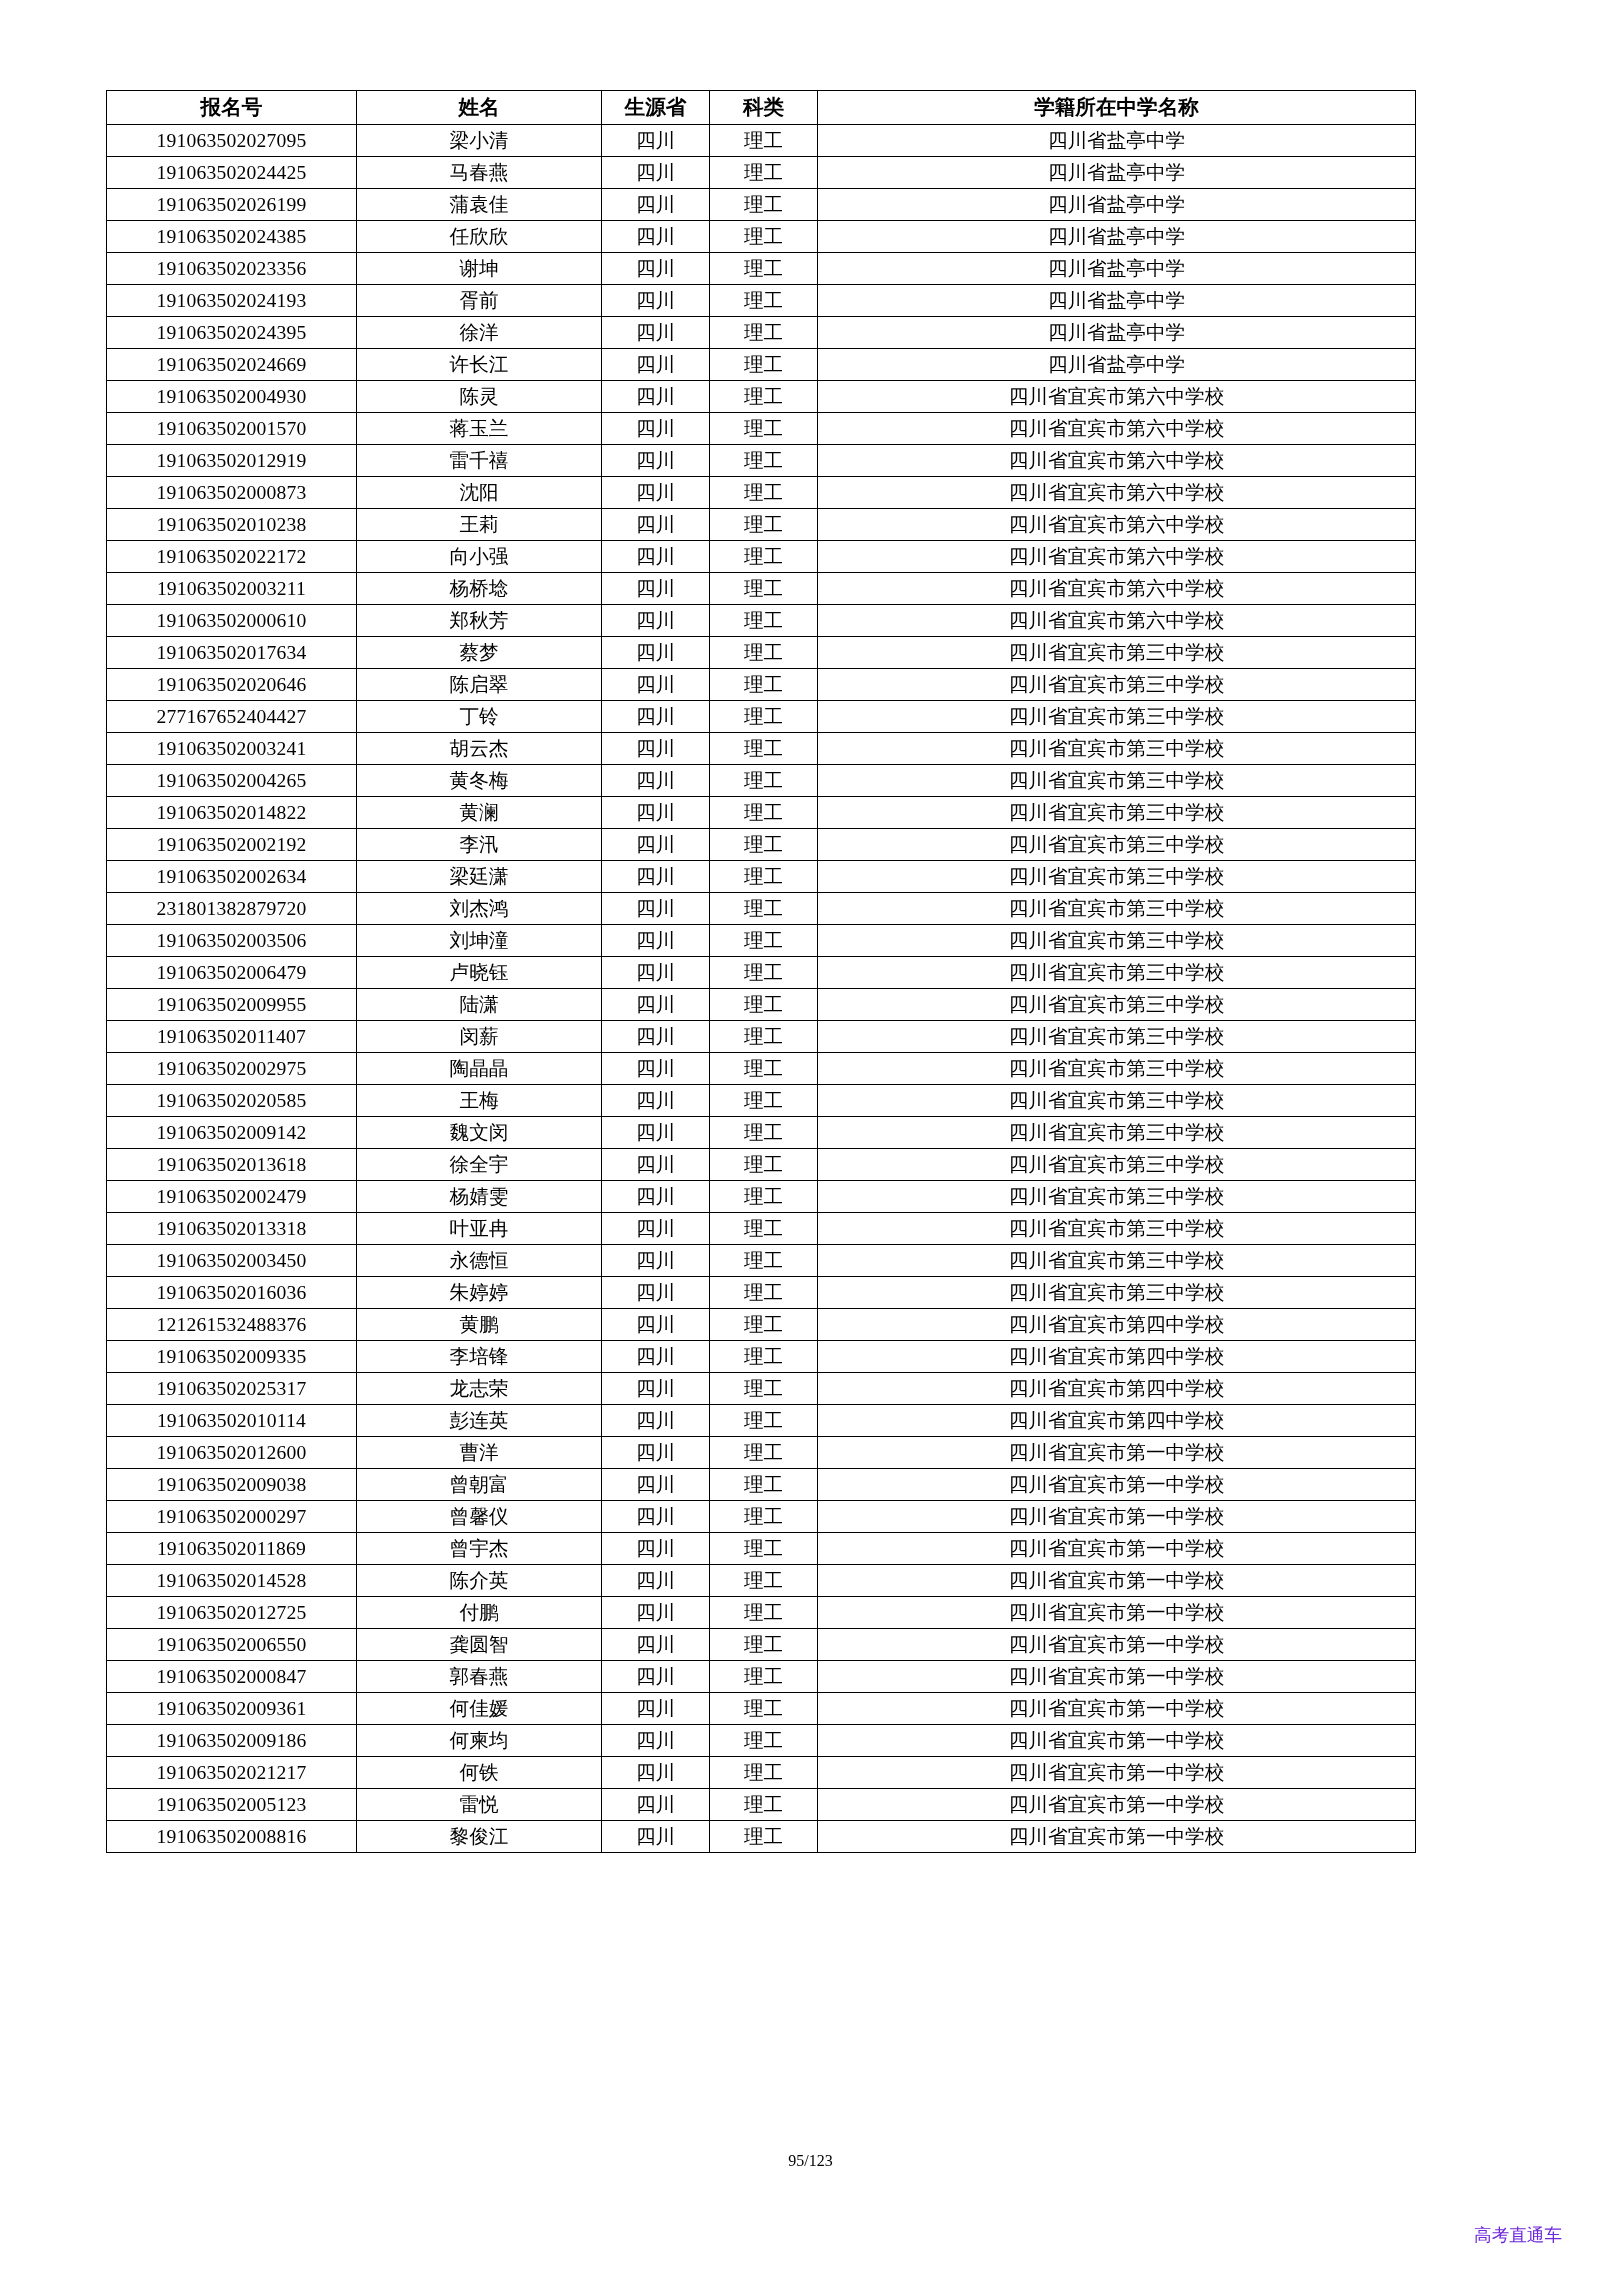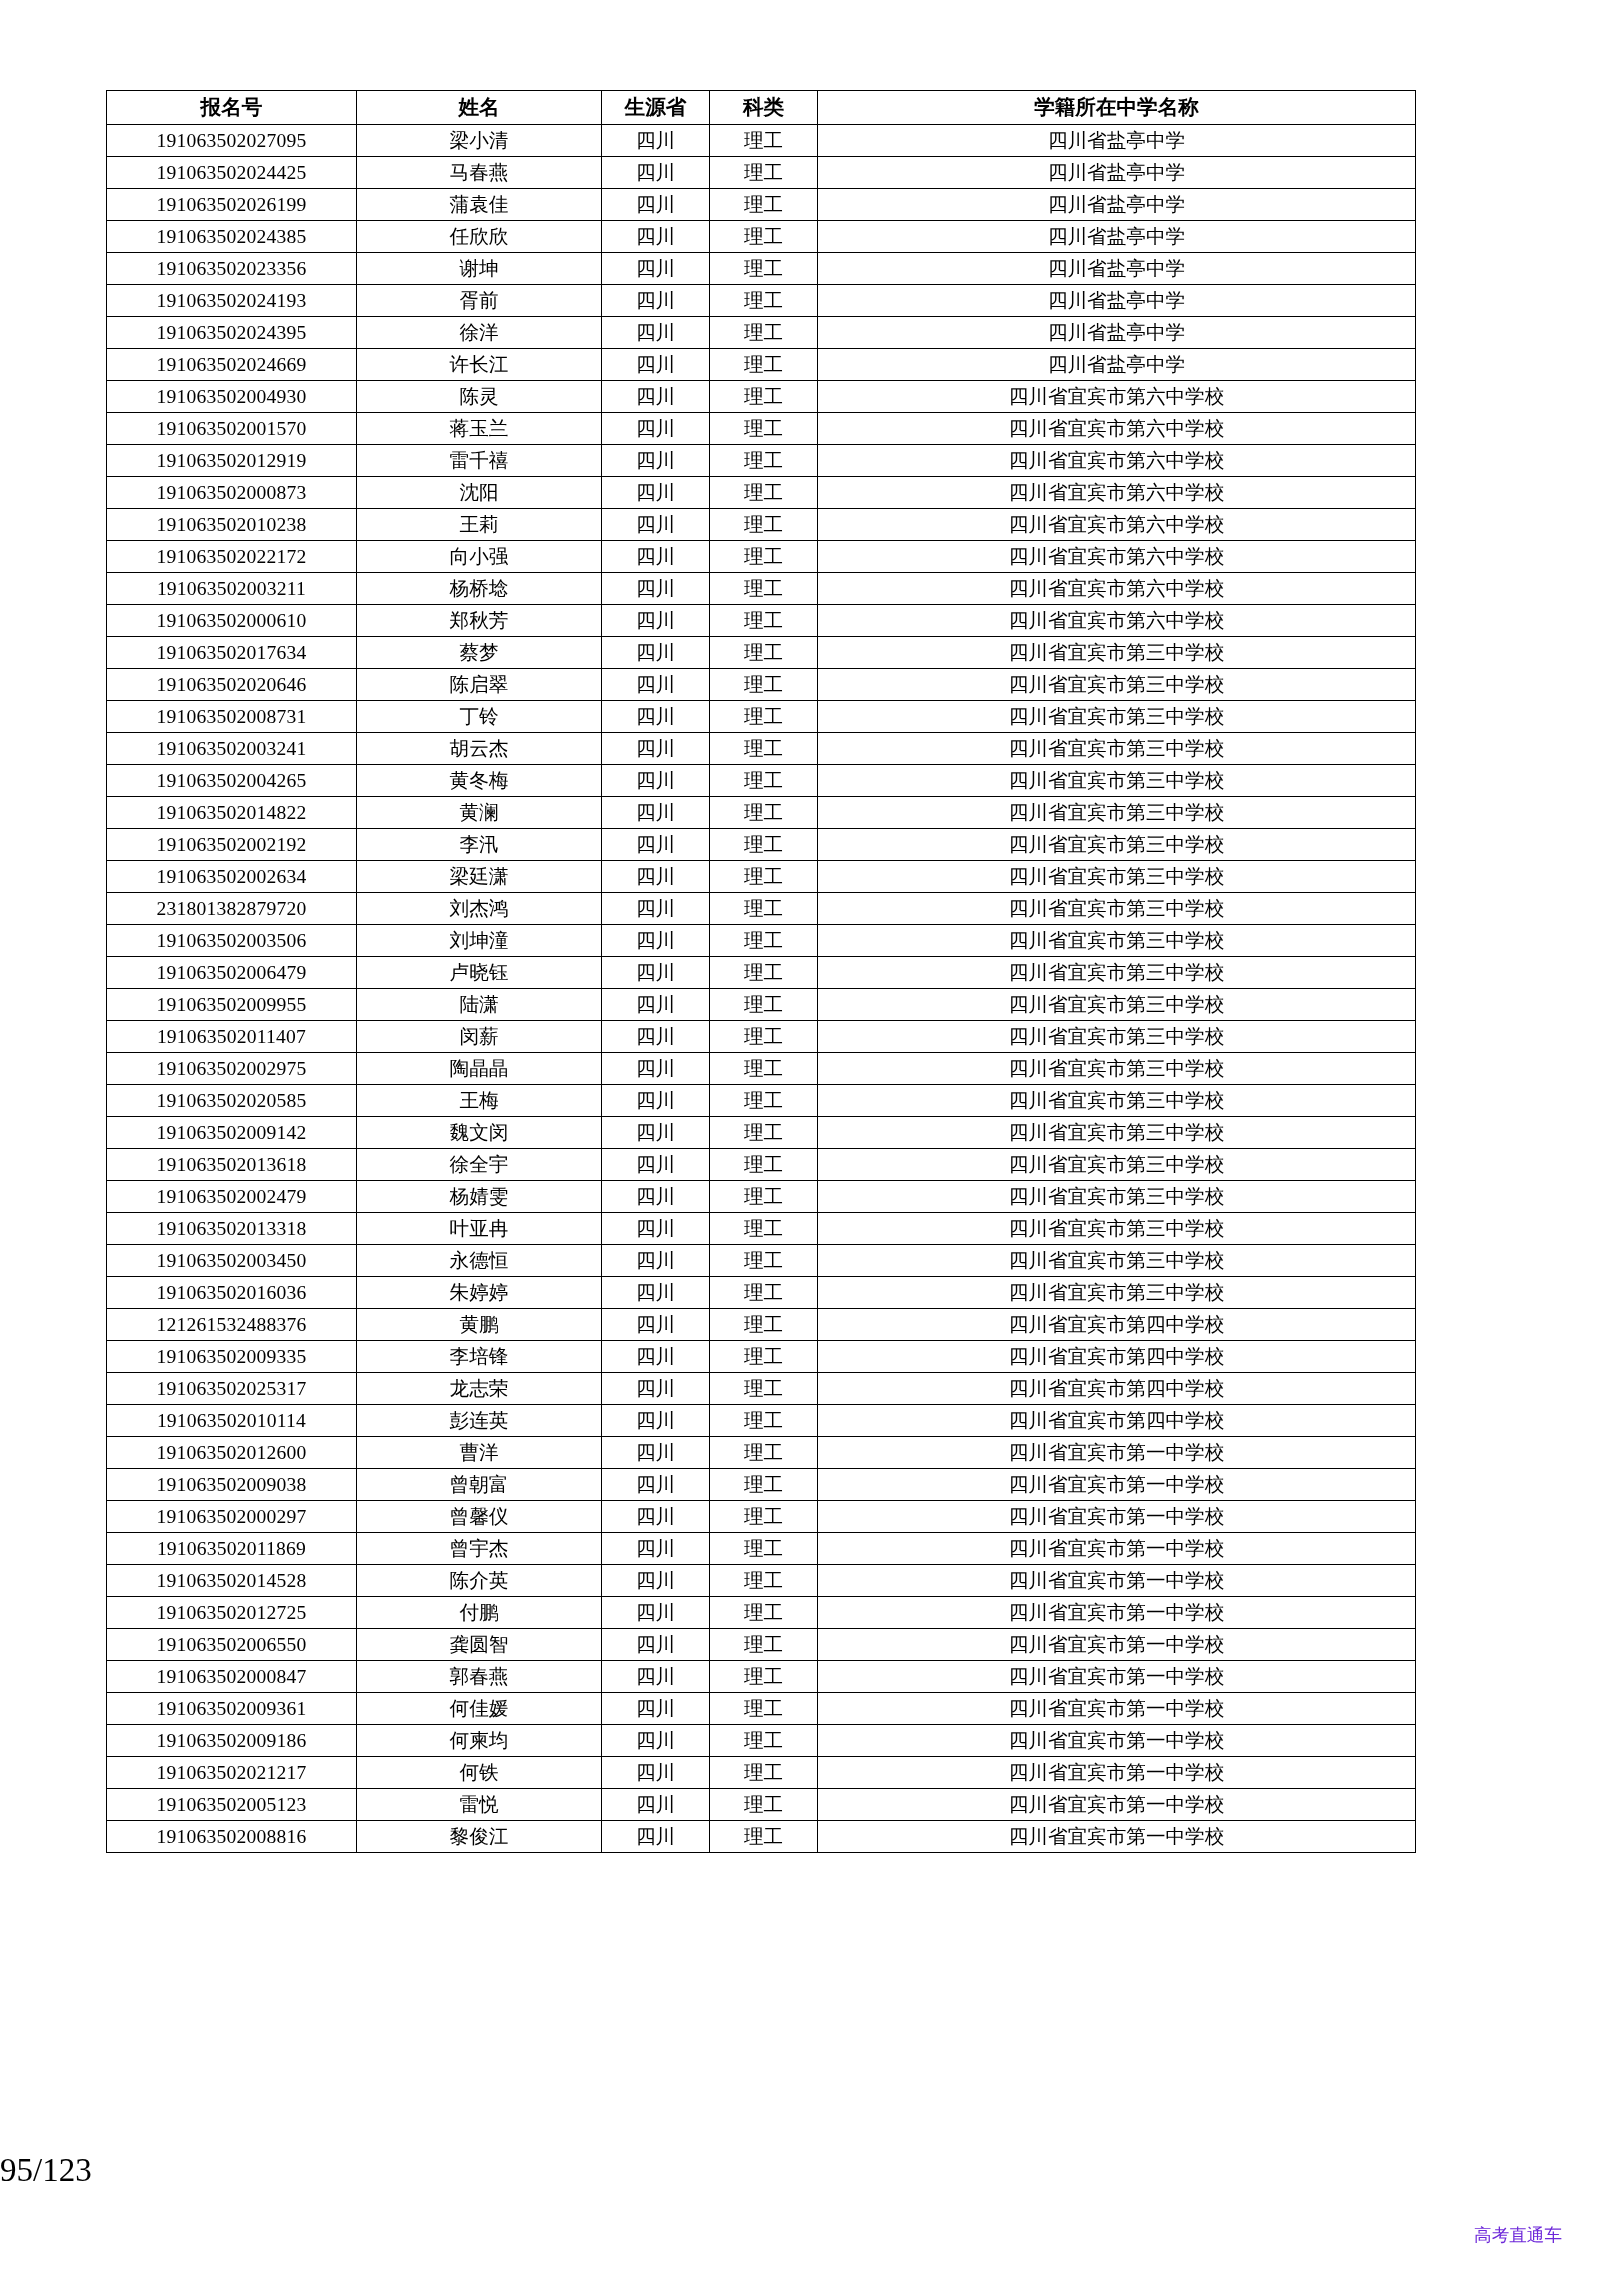--- a/index.html
+++ b/index.html
@@ -53,21 +53,22 @@
   col.c-name { width: 245px; }
   col.c-prov { width: 108px; }
   col.c-type { width: 108px; }
   col.c-school { width: 598px; }
   .cell-id { letter-spacing: 0.2px; }
   .page-number {
     position: absolute;
     left: 0;
     top: 2152px;
     width: 1621px;
-    font-size: 33px;
+    text-align: center;
+    font-size: 16px;
     font-family: "Liberation Serif", "DejaVu Serif", serif;
   }
   .watermark {
     position: absolute;
     right: 59px;
     top: 2223px;
     font-size: 17.6px;
     color: #6d28d9;
     font-family: "Liberation Sans", sans-serif;
   }
@@ -216,21 +217,21 @@
             <td>四川省宜宾市第三中学校</td>
           </tr>
           <tr>
             <td class="cell-id">191063502020646</td>
             <td>陈启翠</td>
             <td>四川</td>
             <td>理工</td>
             <td>四川省宜宾市第三中学校</td>
           </tr>
           <tr>
-            <td class="cell-id">191063502008731</td>
+            <td class="cell-id">277167652404427</td>
             <td>丁铃</td>
             <td>四川</td>
             <td>理工</td>
             <td>四川省宜宾市第三中学校</td>
           </tr>
           <tr>
             <td class="cell-id">191063502003241</td>
             <td>胡云杰</td>
             <td>四川</td>
             <td>理工</td>

